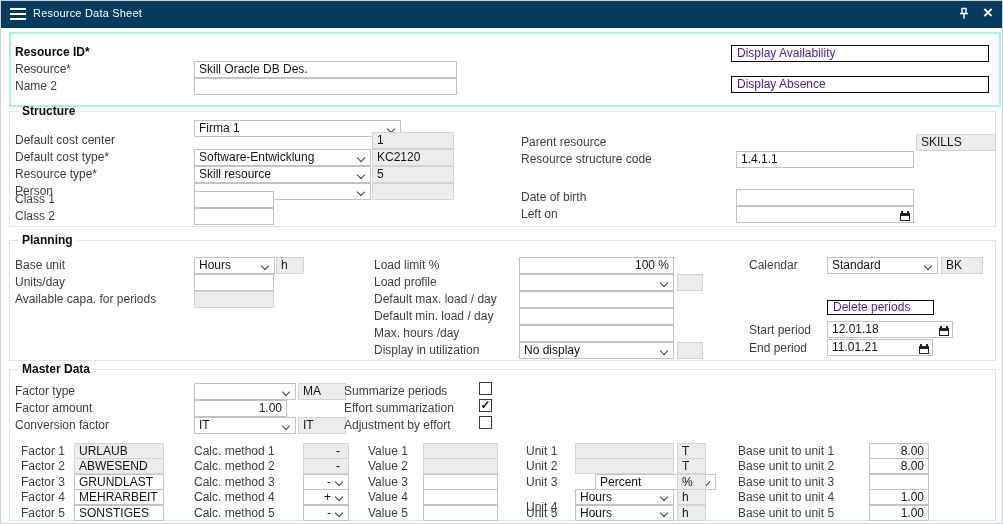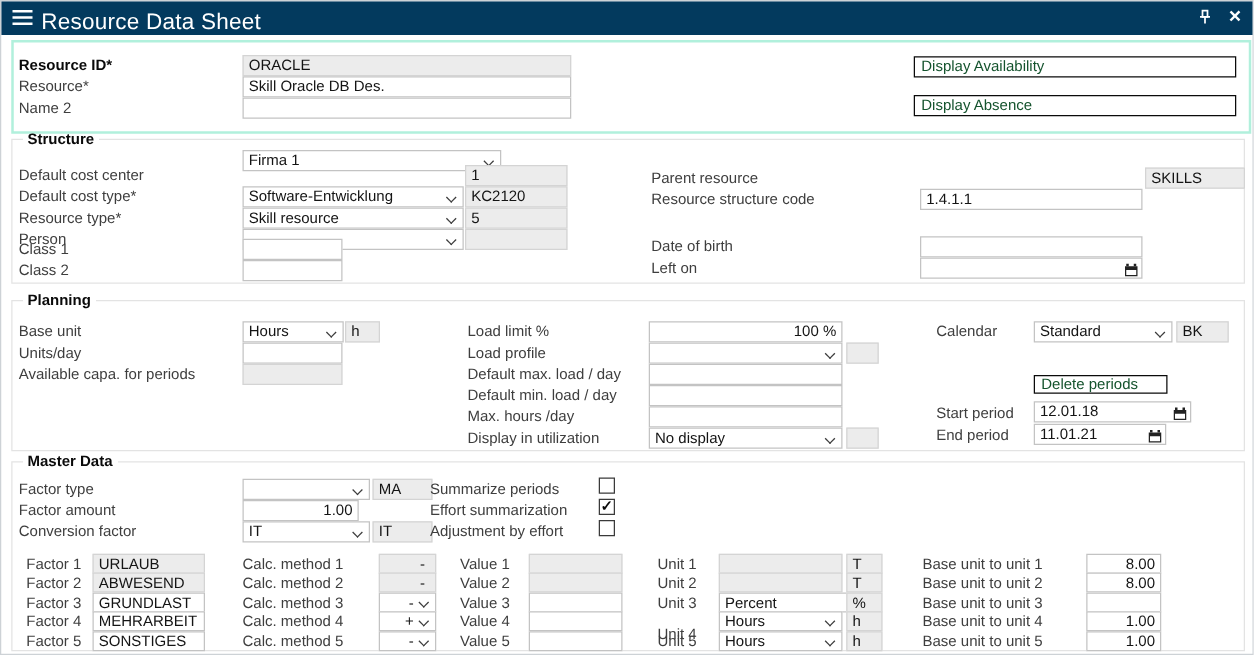--- a/index.html
+++ b/index.html
@@ -1,20 +1,20 @@
 <!DOCTYPE html>
 <html><head>
 <meta charset="utf-8">
 <style>
   html,body{margin:0;padding:0;background:#f4f4f4}
   .win{position:relative;width:1003px;height:524px;background:#fff;overflow:hidden;
        font-family:"Liberation Sans",sans-serif;font-size:12px;color:#1c1c1c;
        border:1px solid #cdd2d6;box-sizing:border-box}
   .titlebar{position:absolute;left:0;top:0;width:1003px;height:27px;background:#033a5e}
-  .title{position:absolute;left:32px;top:6px;font-size:18px;color:#ffffff;letter-spacing:.2px}
+  .title{position:absolute;left:32px;top:6px;font-size:11px;color:#ffffff;letter-spacing:.2px}
   .burger{position:absolute;left:9px;top:7px;width:16px;height:14px;cursor:pointer}
   .burger i{position:absolute;left:0;width:16px;height:2px;background:#fff}
   .burger i:nth-child(1){top:0}.burger i:nth-child(2){top:5px}.burger i:nth-child(3){top:10px}
   .pin{position:absolute;left:955px;top:5px;width:16px;height:16px;cursor:pointer}
   .close{position:absolute;left:979px;top:2px;width:16px;height:20px;color:#fff;font-size:17px;
          font-weight:bold;line-height:20px;text-align:center;cursor:pointer}
   .teal{position:absolute;left:8px;top:31px;width:988px;height:71px;border:2px solid #b1f0dc}
   .fs{position:absolute;border:1px solid #e3e3e3;margin:0;padding:0;box-sizing:border-box}
   .fs legend{font-weight:bold;font-size:12px;color:#0a0a0a;margin-left:8px;padding:0 4px;line-height:13px}
   .lbl{position:absolute;white-space:nowrap;color:#3e3e3e;font-size:12px;line-height:13px}
@@ -23,21 +23,21 @@
        font-size:12px;line-height:15px;padding:0 4px;white-space:nowrap;overflow:hidden;color:#141414}
   .h16{height:16px;line-height:14px}
   .ro{background:#ececec;border-color:#d4d4d4}
   .dd{padding-right:17px;cursor:pointer}
   .dd .txt{display:block;width:100%;overflow:hidden;white-space:nowrap}
   .chev{position:absolute;right:6px;top:5px;width:5px;height:5px;border-right:1.5px solid #3c3c3c;
         border-bottom:1.5px solid #3c3c3c;transform:rotate(45deg)}
   .h16 .chev{top:4px}
   .tr{text-align:right}
   .btn{position:absolute;box-sizing:border-box;height:17px;border:1px solid #0a0a0a;background:#fff;
-       font-size:12px;line-height:15px;padding:0 5px;text-align:left;cursor:pointer;color:#14532d}
+       font-size:12px;line-height:15px;padding:0 5px;text-align:left;cursor:pointer;color:#4c1d95}
   .btn.center{text-align:left}
   .cb{position:absolute;width:13px;height:13px;border:1px solid #3a3a3a;background:#fff;box-sizing:border-box;
       text-align:center;line-height:11px;font-size:12px;font-weight:bold;color:#0a0a0a;cursor:pointer}
   .cal{position:absolute;right:3px;top:6px;width:10px;height:8px;border:1px solid #222;
        border-top:3px solid #222;box-sizing:border-box;cursor:pointer}
   .cal:before{content:"";position:absolute;top:-5px;left:0;width:2px;height:2px;background:#222}
   .cal:after{content:"";position:absolute;top:-5px;right:0;width:2px;height:2px;background:#222}
 </style>
 </head>
 <body>
@@ -58,21 +58,20 @@
           <path d="M8 7.8 v5"></path>
       </svg>
     </div>
     <div class="close">×</div>
   </div>
 
   <div class="teal"></div>
   <div class="lbl b" style="left:14px;top:45px">Resource ID*</div>
   <div class="lbl" style="left:14px;top:62px">Resource*</div>
   <div class="lbl" style="left:14px;top:79px">Name 2</div>
-  <div class="box ro" style="left:193px;top:43px;width:263px">ORACLE</div>
   <div class="box" style="left:193px;top:60px;width:263px">Skill Oracle DB Des.</div>
   <div class="box" style="left:193px;top:77px;width:263px"></div>
   <div class="btn" style="left:730px;top:44px;width:258px">Display Availability</div>
   <div class="btn" style="left:730px;top:75px;width:258px">Display Absence</div>
 
   <fieldset class="fs" style="left:8px;top:104px;width:987px;height:122px">
     <legend>Structure</legend>
   </fieldset>
   <div class="lbl" style="left:14px;top:133px">Default cost center</div>
   <div class="box dd" style="left:193px;top:119px;width:207px">
@@ -211,21 +210,21 @@
   <div class="lbl" style="left:20px;top:475px">Factor 3</div>
   <div class="box h16" style="left:73px;top:473px;width:90px">GRUNDLAST</div>
   <div class="lbl" style="left:193px;top:475px">Calc. method 3</div>
   <div class="box h16 dd" style="left:302px;top:473px;width:46px">
       <span class="txt tr">-</span>
       <span class="chev"></span>
     </div>
   <div class="lbl" style="left:367px;top:475px">Value 3</div>
   <div class="box h16" style="left:422px;top:473px;width:75px"></div>
   <div class="lbl" style="left:525px;top:475px">Unit 3</div>
-  <div class="box h16 dd" style="left:574px;top:473px;width:121px">
+  <div class="box h16 dd" style="left:594px;top:473px;width:121px">
       <span class="txt">Percent</span>
       <span class="chev"></span>
     </div>
   <div class="box h16 ro" style="left:676px;top:473px;width:29px">%</div>
   <div class="lbl" style="left:737px;top:475px">Base unit to unit 3</div>
   <div class="box h16 tr" style="left:868px;top:473px;width:60px"></div>
 
   <div class="lbl" style="left:20px;top:490px">Factor 4</div>
   <div class="box h16" style="left:73px;top:488px;width:90px">MEHRARBEIT</div>
   <div class="lbl" style="left:193px;top:490px">Calc. method 4</div>

